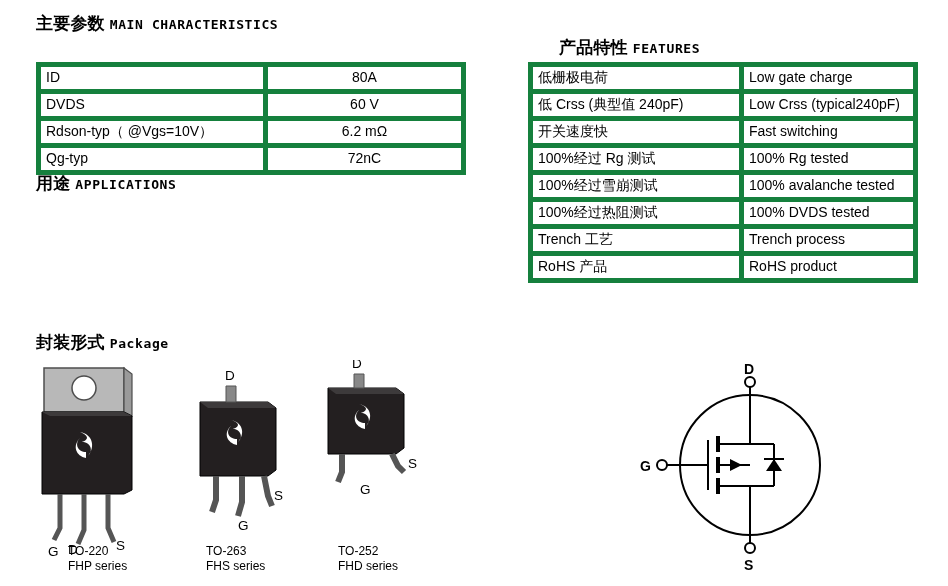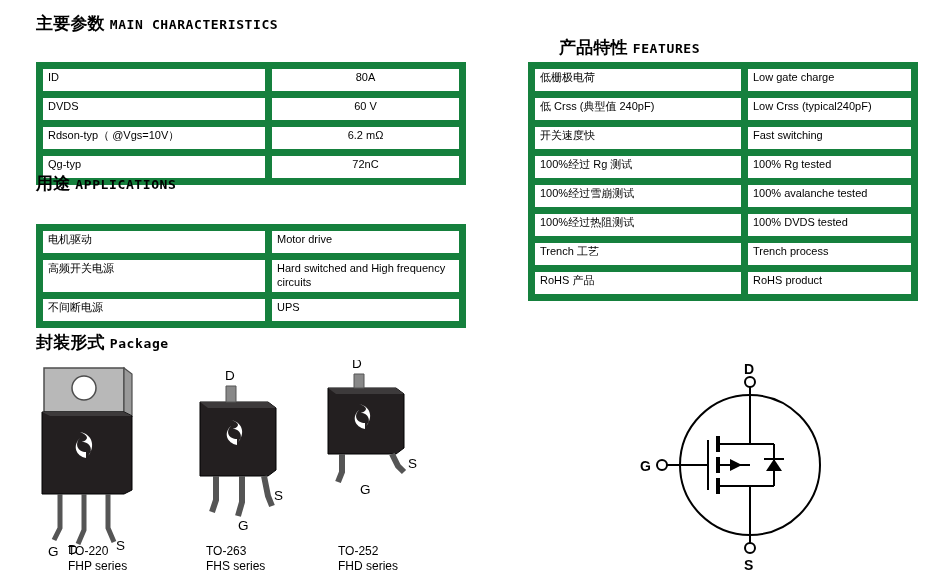--- a/index.html
+++ b/index.html
@@ -29,22 +29,22 @@
   .sec-title .latin {
     font-family: "DejaVu Sans Mono", monospace;
     font-size: 13px;
     letter-spacing: 0.6px;
   }
   table.spec {
     border-collapse: collapse;
     table-layout: fixed;
   }
   table.spec td {
-    border: 7px solid #15803d;
-    font-size: 11px;
+    border: 5px solid #15803d;
+    font-size: 14px;
     padding: 2px 5px;
     vertical-align: top;
     line-height: 1.25;
     height: 18px;
   }
   td.center { text-align: center; }
 
   
   #main-char-title { position: absolute; left: 36px; top: 12px; }
   #main-char-table { position: absolute; left: 36px; top: 62px; width: 430px; }
@@ -94,36 +94,20 @@
     </tr>
     <tr>
       <td>Qg-typ</td>
       <td class="center">72nC</td>
     </tr>
   </tbody>
     </table>
 
   <div class="sec-title" id="applications-title"><span>用途</span> <span class="latin">APPLICATIONS</span></div>
 
-  <table class="spec" id="applications-table">
-    <tbody>
-        <tr>
-      <td>电机驱动</td>
-      <td>Motor drive</td>
-    </tr>
-    <tr>
-      <td>高频开关电源</td>
-      <td>Hard switched and High frequency circuits</td>
-    </tr>
-    <tr>
-      <td>不间断电源</td>
-      <td>UPS</td>
-    </tr>
-  </tbody>
-    </table>
 
   <div class="sec-title" id="features-title"><span>产品特性</span> <span class="latin">FEATURES</span></div>
 
   <table class="spec" id="features-table">
     <tbody>
         <tr>
       <td>低栅极电荷</td>
       <td>Low gate charge</td>
     </tr>
     <tr>

